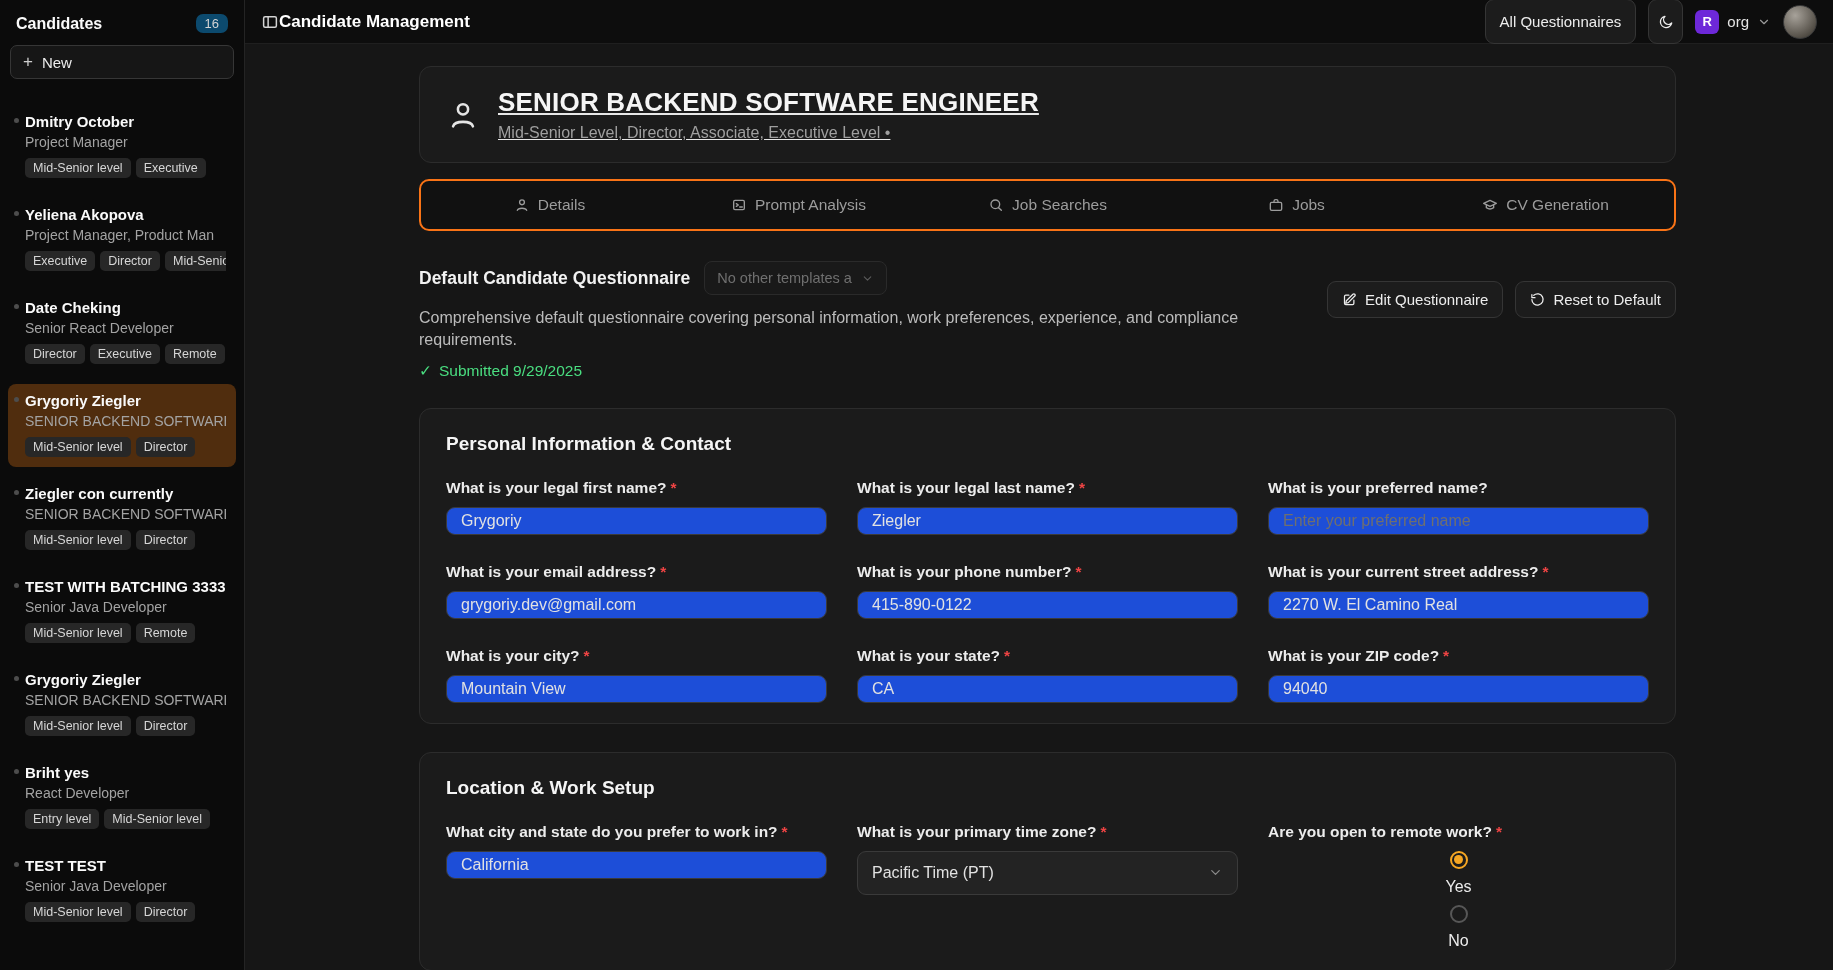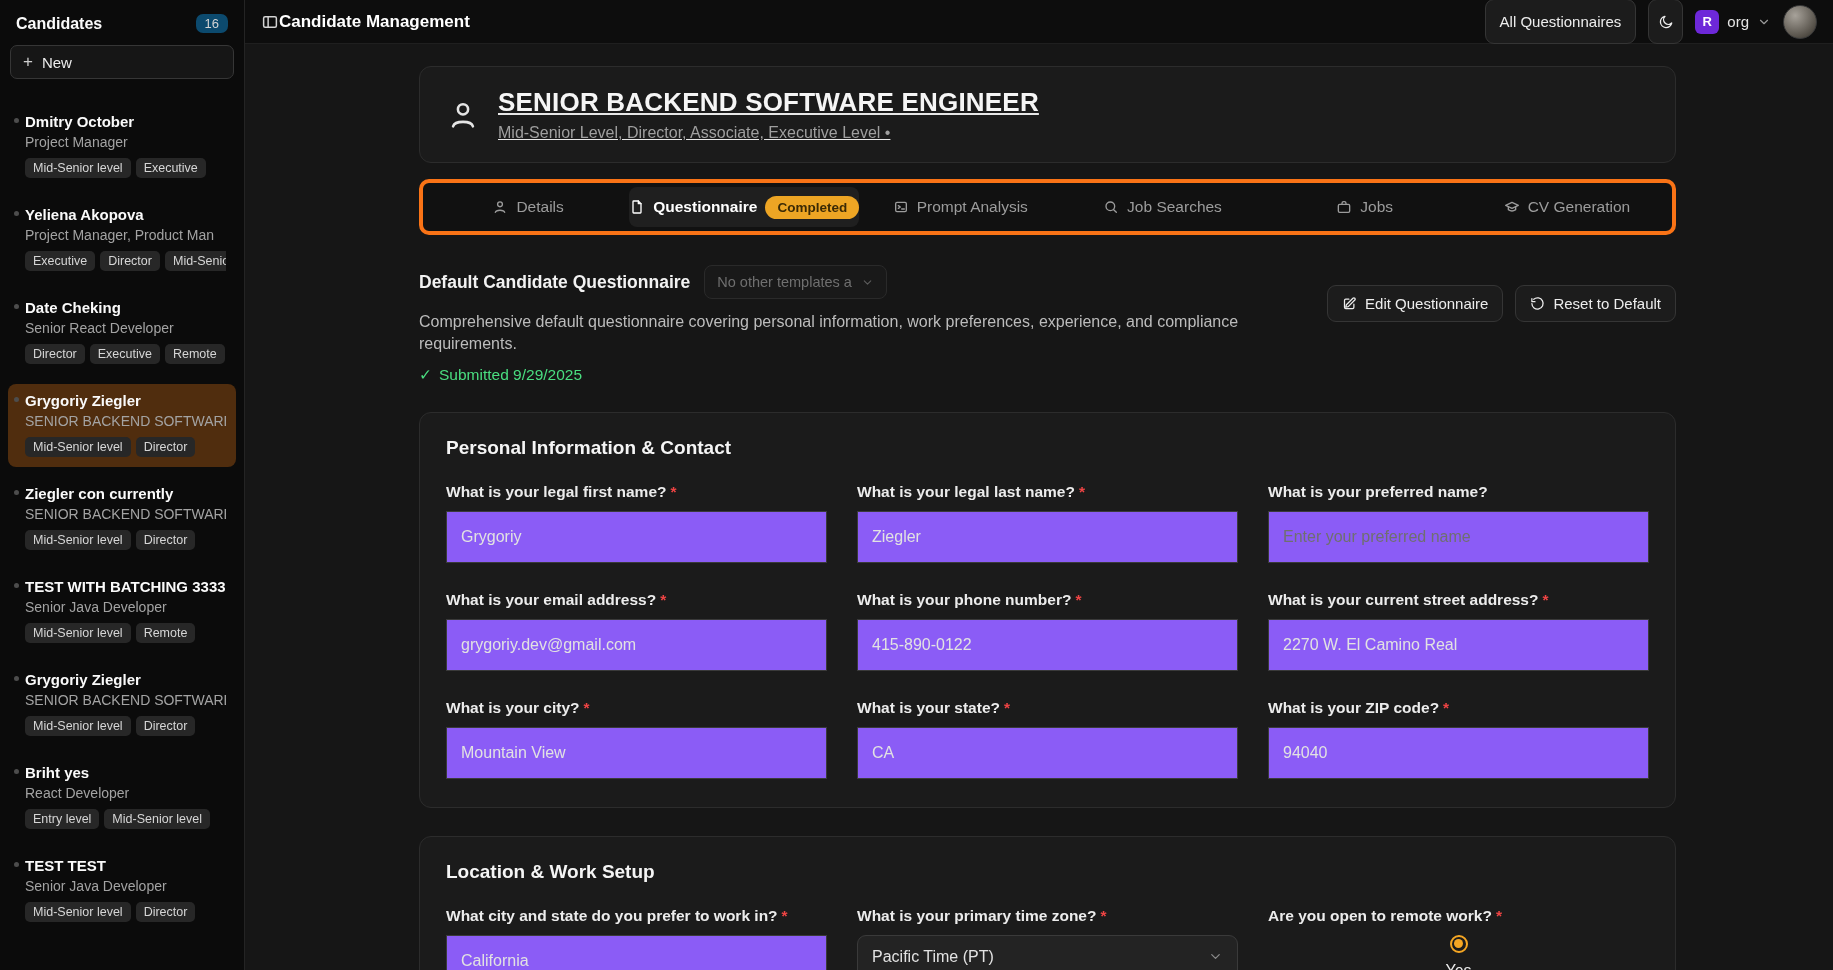--- a/index.html
+++ b/index.html
@@ -47,21 +47,21 @@
   .container { width:1257px; }
 
   
   .hero { background:#1b1b1b; border:1px solid #2c2c2c; border-radius:12px; padding:20px 26px;
     display:flex; align-items:center; gap:18px;text-decoration:underline; }
   .hero-icon { color:#e5e5e5; }
   .hero-title { font-size:26px; font-weight:800; color:#f5f5f5; letter-spacing:.2px; }
   .hero-sub { font-size:16px; color:#9f9f9f; margin-top:6px; }
 
   
-  .tabs { margin-top:16px; background:#111111; border:4px solid #f97316; border-radius:10px;
+  .tabs { margin-top:16px; background:#111111; border:2px solid #f97316; border-radius:10px;
     display:flex; padding:4px; }
   .tab { flex:1; height:40px; display:flex; align-items:center; justify-content:center; gap:8px;
     color:#9c9c9c; font-size:15.5px; border-radius:8px; cursor:pointer; white-space:nowrap; }
   .tab.active { color:#ffffff; font-weight:700; background:#1f1f1f; }
   .badge { background:var(--badge-bg,#eda524); color:var(--badge-text,#3b2a05); font-size:13.5px;
     font-weight:700; padding:4px 12px; border-radius:999px; }
 
   
   .q-block { margin-top:30px; display:flex; justify-content:space-between; align-items:flex-start; }
   .q-title-row { display:flex; align-items:center; gap:14px; }
@@ -70,27 +70,27 @@
     padding:0 12px; display:inline-flex; align-items:center; gap:9px; color:#6f6f6f; font-size:14.5px; }
   .q-select .sel-text { max-width:168px; overflow:hidden; white-space:nowrap; }
   .q-desc { margin-top:12px; font-size:16px; color:#bcbcbc; max-width:835px; line-height:1.4; }
   .q-submitted { margin-top:10px; font-size:15.5px; color:var(--green,#4ade80);
     display:flex; align-items:center; gap:7px; }
   .q-actions { display:flex; gap:12px; margin-top:20px; }
   .q-actions .btn { height:37px; }
 
   
   .card { margin-top:28px; background:#1b1b1b; border:1px solid #2c2c2c; border-radius:12px;
-    padding:24px 26px 28px; }
+    padding:24px 26px 20px; }
   .card-title { font-size:19px; font-weight:700; color:#f5f5f5; }
   .grid { display:grid; grid-template-columns:repeat(3,1fr); gap:28px 30px; margin-top:24px; }
   .flabel { font-size:15.5px; font-weight:700; color:#ececec; margin-bottom:10px;
     display:flex; gap:4px; align-items:baseline; }
   .req { color:var(--required,#ef4444); }
-  .finput { width:100%; height:52px; background:#8b5cf6; border:1px solid #3a3a3a; border-radius:0;
+  .finput { width:100%; height:28px; background:#1d4ed8; border:1px solid #3a3a3a; border-radius:9px;
     color:#e2e2e2; font-size:16px; padding:0 14px; font-family:inherit; }
   .finput::placeholder { color:#6f6f6f; }
   .fselect { width:100%; height:44px; background:#232323; border:1px solid #3a3a3a; border-radius:9px;
     color:#e2e2e2; font-size:16px; padding:0 14px; display:flex; align-items:center;
     justify-content:space-between; cursor:pointer; }
   .chev { color:#8a8a8a; }
 
   
   .radio-group { display:flex; flex-direction:column; gap:9px; margin-top:4px; }
   .radio-row { display:flex; align-items:center; gap:9px; font-size:16px; color:#ececec; cursor:pointer;flex-direction:column; }
@@ -248,28 +248,20 @@
         </div>
 
         <div class="tabs">
           <div class="tab">
             <svg class="ic" viewBox="0 0 24 24" fill="none" stroke="currentColor" stroke-width="2" stroke-linecap="round" stroke-linejoin="round">
               <circle cx="12" cy="8" r="3.6"></circle>
                 <path d="M5 20c1.2-4.2 12.8-4.2 14 0"></path>
             </svg>
             <span>Details</span>
           </div>
-          <div class="tab active">
-            <svg class="ic" viewBox="0 0 24 24" fill="none" stroke="currentColor" stroke-width="2" stroke-linecap="round" stroke-linejoin="round">
-              <path d="M14 3H7a1 1 0 0 0-1 1v16a1 1 0 0 0 1 1h10a1 1 0 0 0 1-1V7z"></path>
-                <path d="M14 3v4h4"></path>
-            </svg>
-            <span>Questionnaire</span>
-            <span class="badge">Completed</span>
-          </div>
           <div class="tab">
             <svg class="ic" viewBox="0 0 24 24" fill="none" stroke="currentColor" stroke-width="2" stroke-linecap="round" stroke-linejoin="round">
               <rect x="4" y="5" width="16" height="14" rx="2"></rect>
                 <path d="m8 10 3 2-3 2"></path>
                 <path d="M13 15h4"></path>
             </svg>
             <span>Prompt Analysis</span>
           </div>
           <div class="tab">
             <svg class="ic" viewBox="0 0 24 24" fill="none" stroke="currentColor" stroke-width="2" stroke-linecap="round" stroke-linejoin="round">

